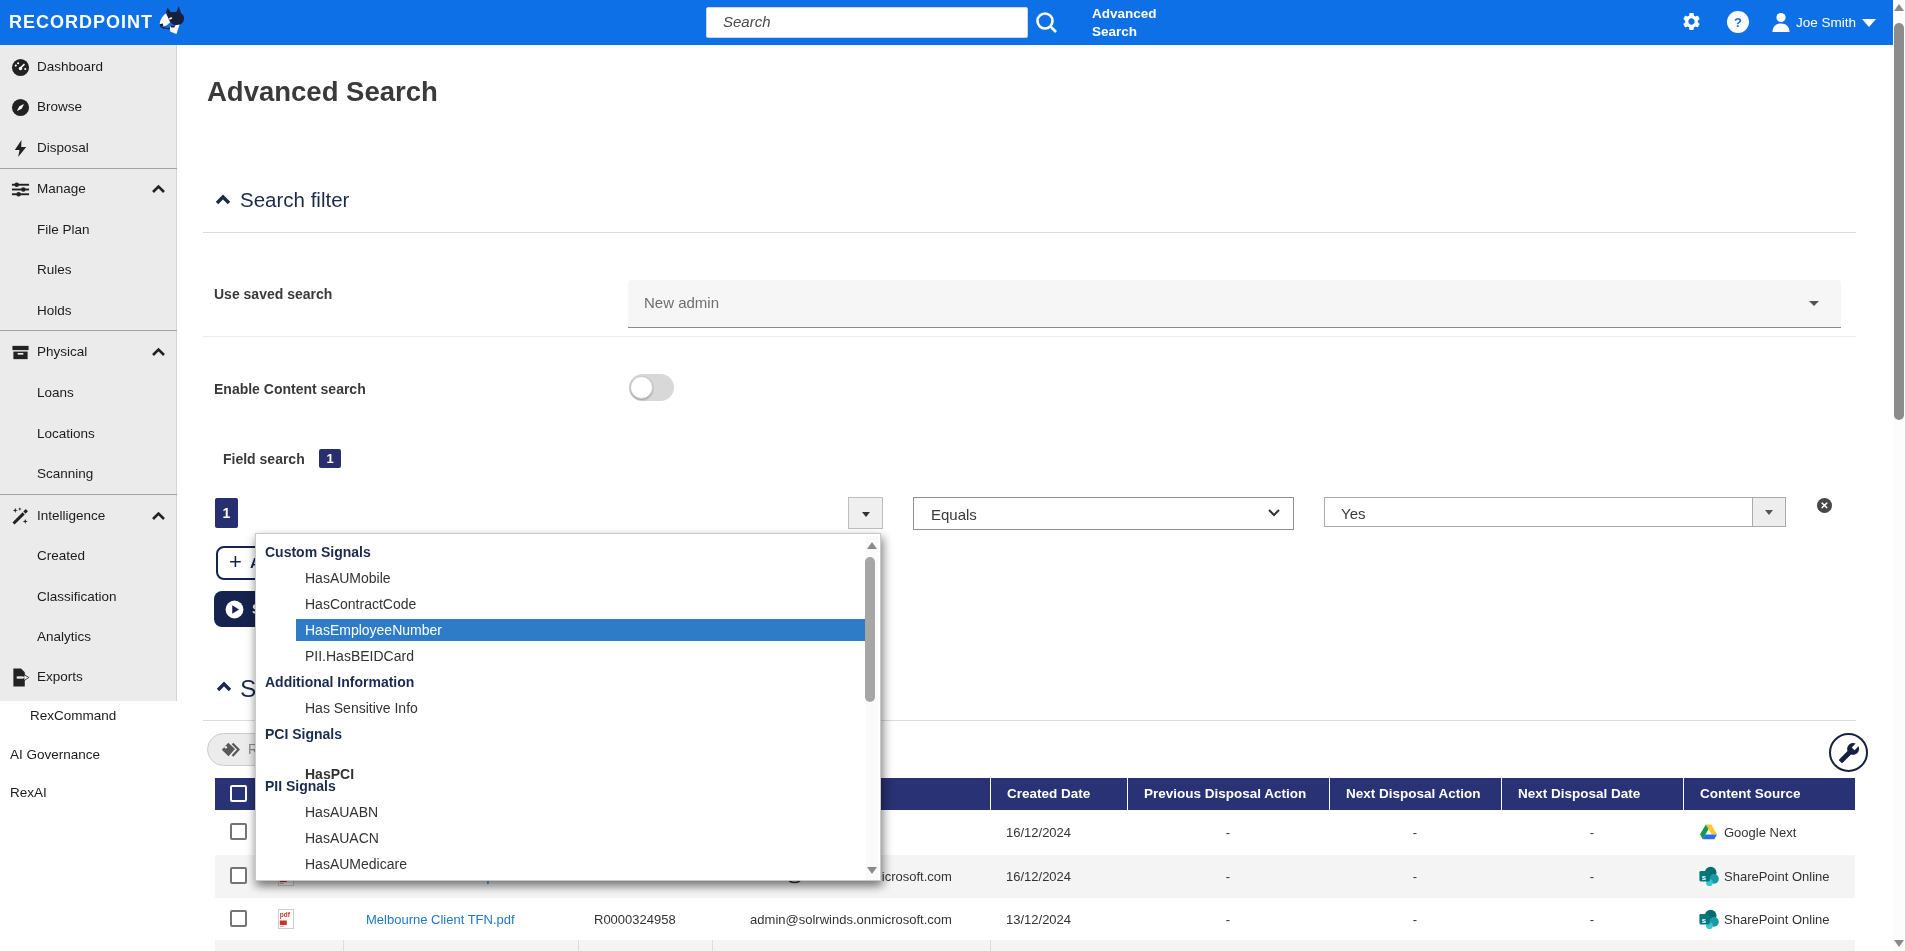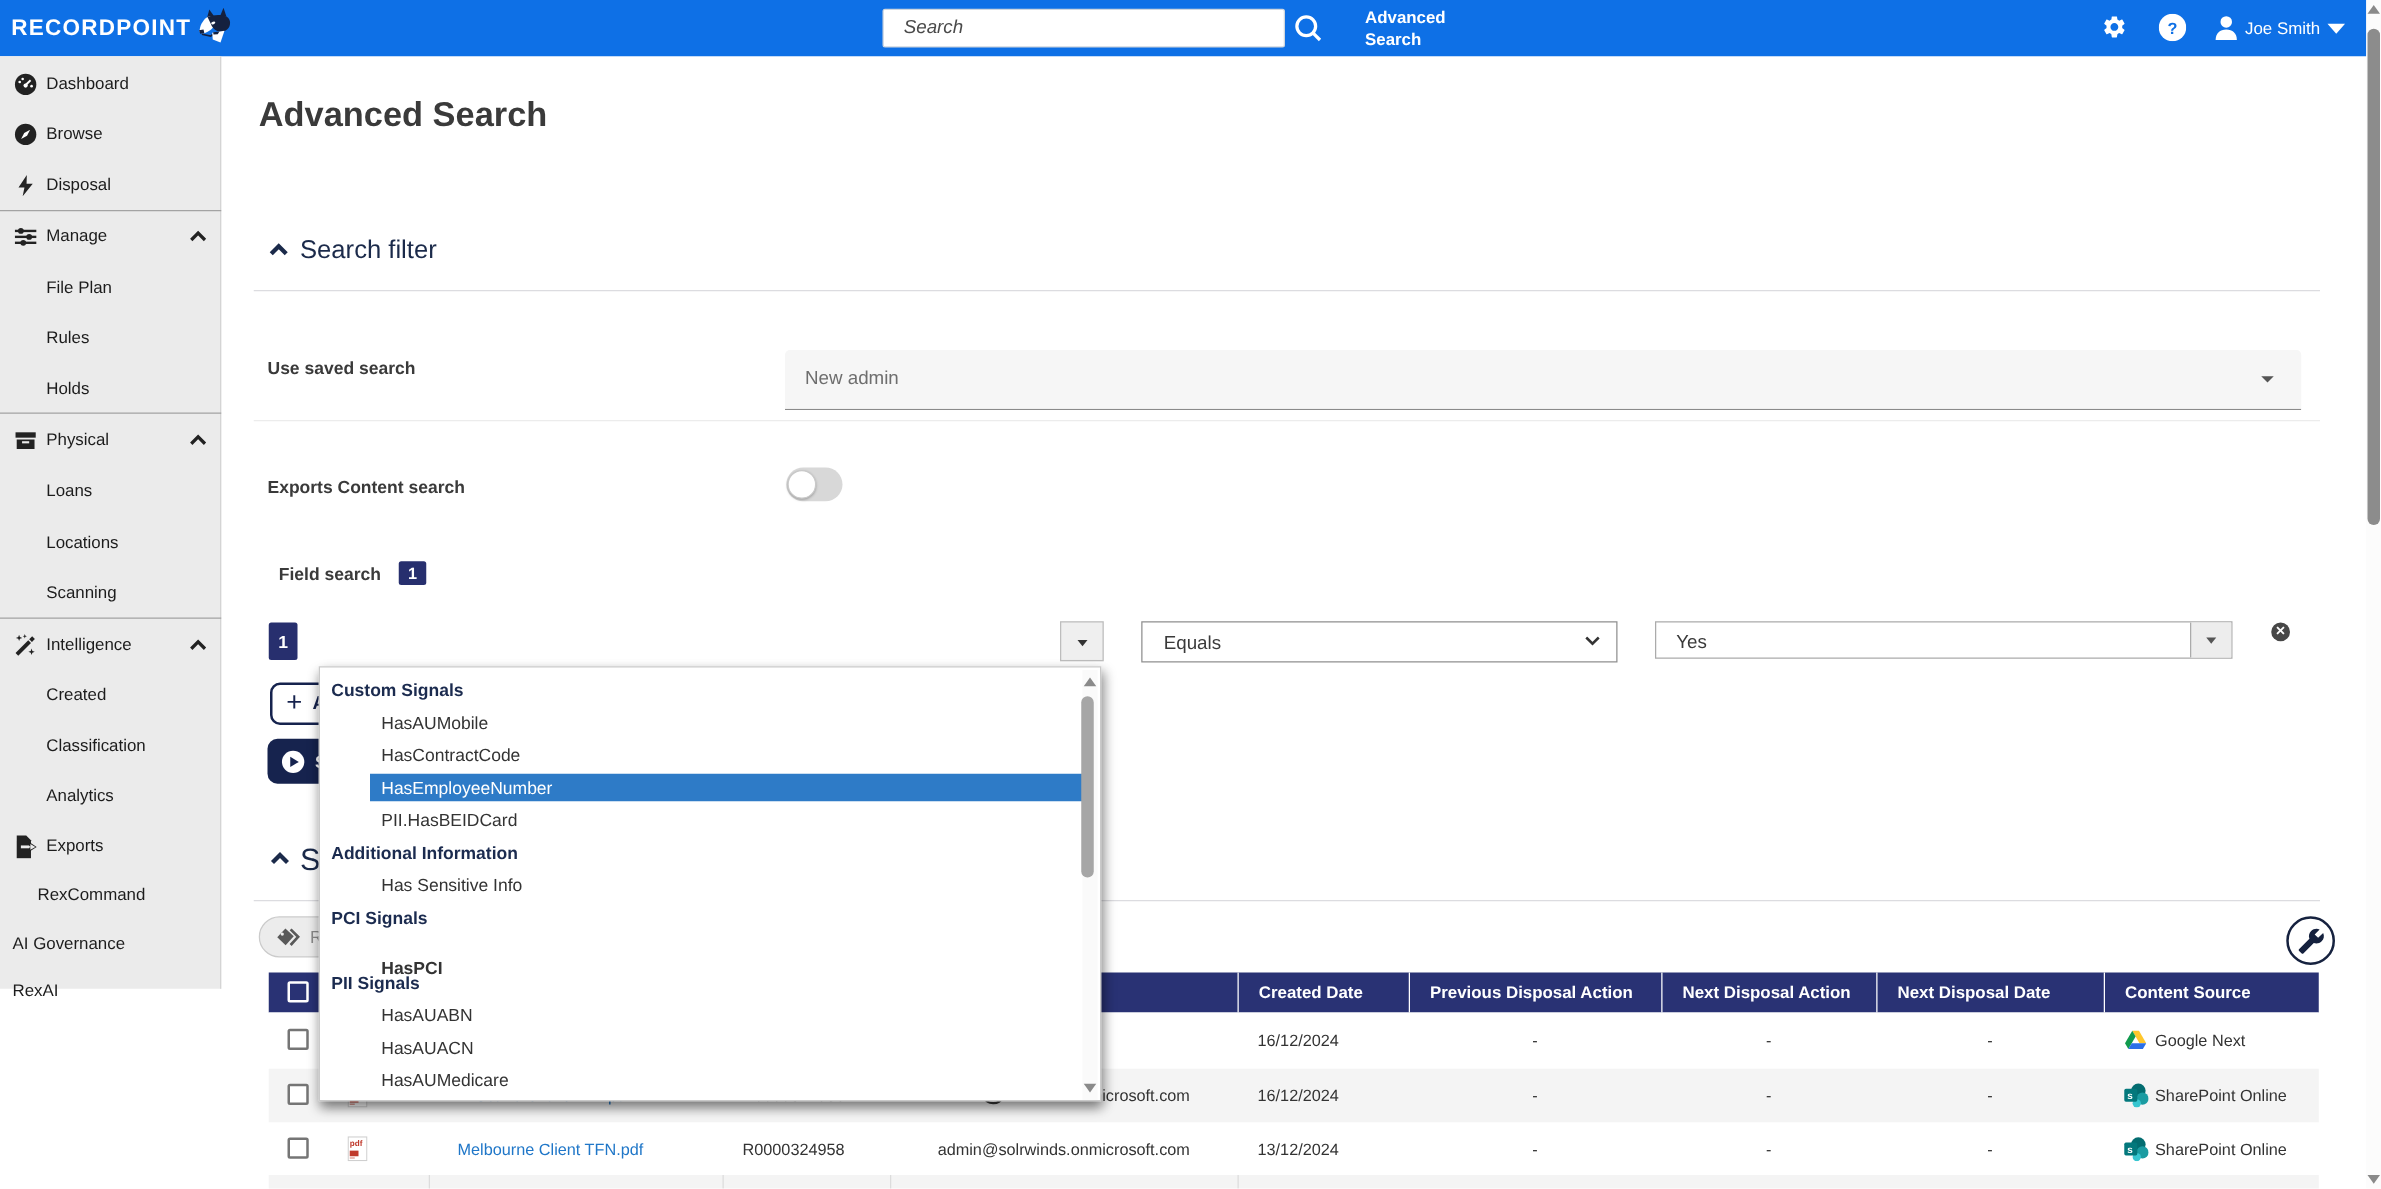--- a/index.html
+++ b/index.html
@@ -8,21 +8,21 @@
 
 
 #topbar { position:absolute; left:0; top:0; width:1893px; height:45px; background:#0e70e6; }
 #logo { position:absolute; left:9px; top:0; height:45px; line-height:45px; color:#fff; font-size:18px; font-weight:bold; letter-spacing:1px; }
 #topsearch { position:absolute; left:706px; top:7px; width:322px; height:31px; background:#fff; border:1px solid #cfd6de; border-radius:2px; }
 #topsearch span { position:absolute; left:16px; top:5px; font-size:15px; font-style:italic; color:#4a4a4a; }
 #advlabel { position:absolute; left:1092px; top:5px; color:#fff; font-size:13.5px; font-weight:bold; line-height:18px; }
 #joesmith { position:absolute; left:1796px; top:0; height:45px; line-height:45px; color:#fff; font-size:13.5px;text-align:center; }
 
 
-#sidebar { position:absolute; left:0; top:45px; width:177px; height:746px; background:#ebebeb; border-right:1px solid #d4d4d4; }
+#sidebar { position:absolute; left:0; top:45px; width:177px; height:656px; background:#ebebeb; border-right:1px solid #d4d4d4; }
 .navitem { position:absolute; left:0; width:177px; height:30px; line-height:30px; font-size:13.5px; color:#1c1c1c; }
 .navitem .lbl { position:absolute; left:37px; top:0; }
 .navitem .lbl2 { position:absolute; left:10px; top:0; }
 .navicon { position:absolute; left:11px; top:6px; width:19px; height:19px; }
 .navchev { position:absolute; left:151px; top:10px; width:15px; height:10px; }
 .navsep { position:absolute; left:0; width:177px; height:1px; background:#a3a3a3; }
 
 
 #main { position:absolute; left:178px; top:45px; width:1727px; height:906px; background:#fff; }
 h1 { position:absolute; left:29px; top:31px; font-size:27.5px; color:#3a3a3a; font-weight:bold; }
@@ -100,21 +100,21 @@
     <div class="sechead" style="left:62px; top:143px;">Search filter</div>
     <div class="hr" style="left:25px; top:187px; width:1653px;"></div>
 
     <div class="flabel" style="left:36px; top:241px;">Use saved search</div>
     <div id="savedsel">
         <span>New admin</span>
       <div class="caret-dn" style="position:absolute; right:22px; top:21px;"></div>
     </div>
     <div class="hr" style="left:25px; top:291px; width:1653px; background:#ececec;"></div>
 
-    <div class="flabel" style="left:36px; top:336px;">Exports Content search</div>
+    <div class="flabel" style="left:36px; top:336px;">Enable Content search</div>
     <div id="toggle">
         <div class="knob"></div>
       </div>
 
     <div class="flabel" style="left:45px; top:406px;">Field search</div>
     <div class="badge" style="left:141px; top:404px; width:22px; height:19px; font-size:13px; line-height:19px;">1</div>
 
     <div class="badge" style="left:37px; top:453px; width:23px; height:30px; font-size:14px; line-height:30px;">1</div>
     <div id="fddbtn">
         <div class="caret-dn" style="position:absolute; left:13px; top:14px; border-left-width:4px; border-right-width:4px; border-top-width:5px; border-top-color:#333;"></div>

